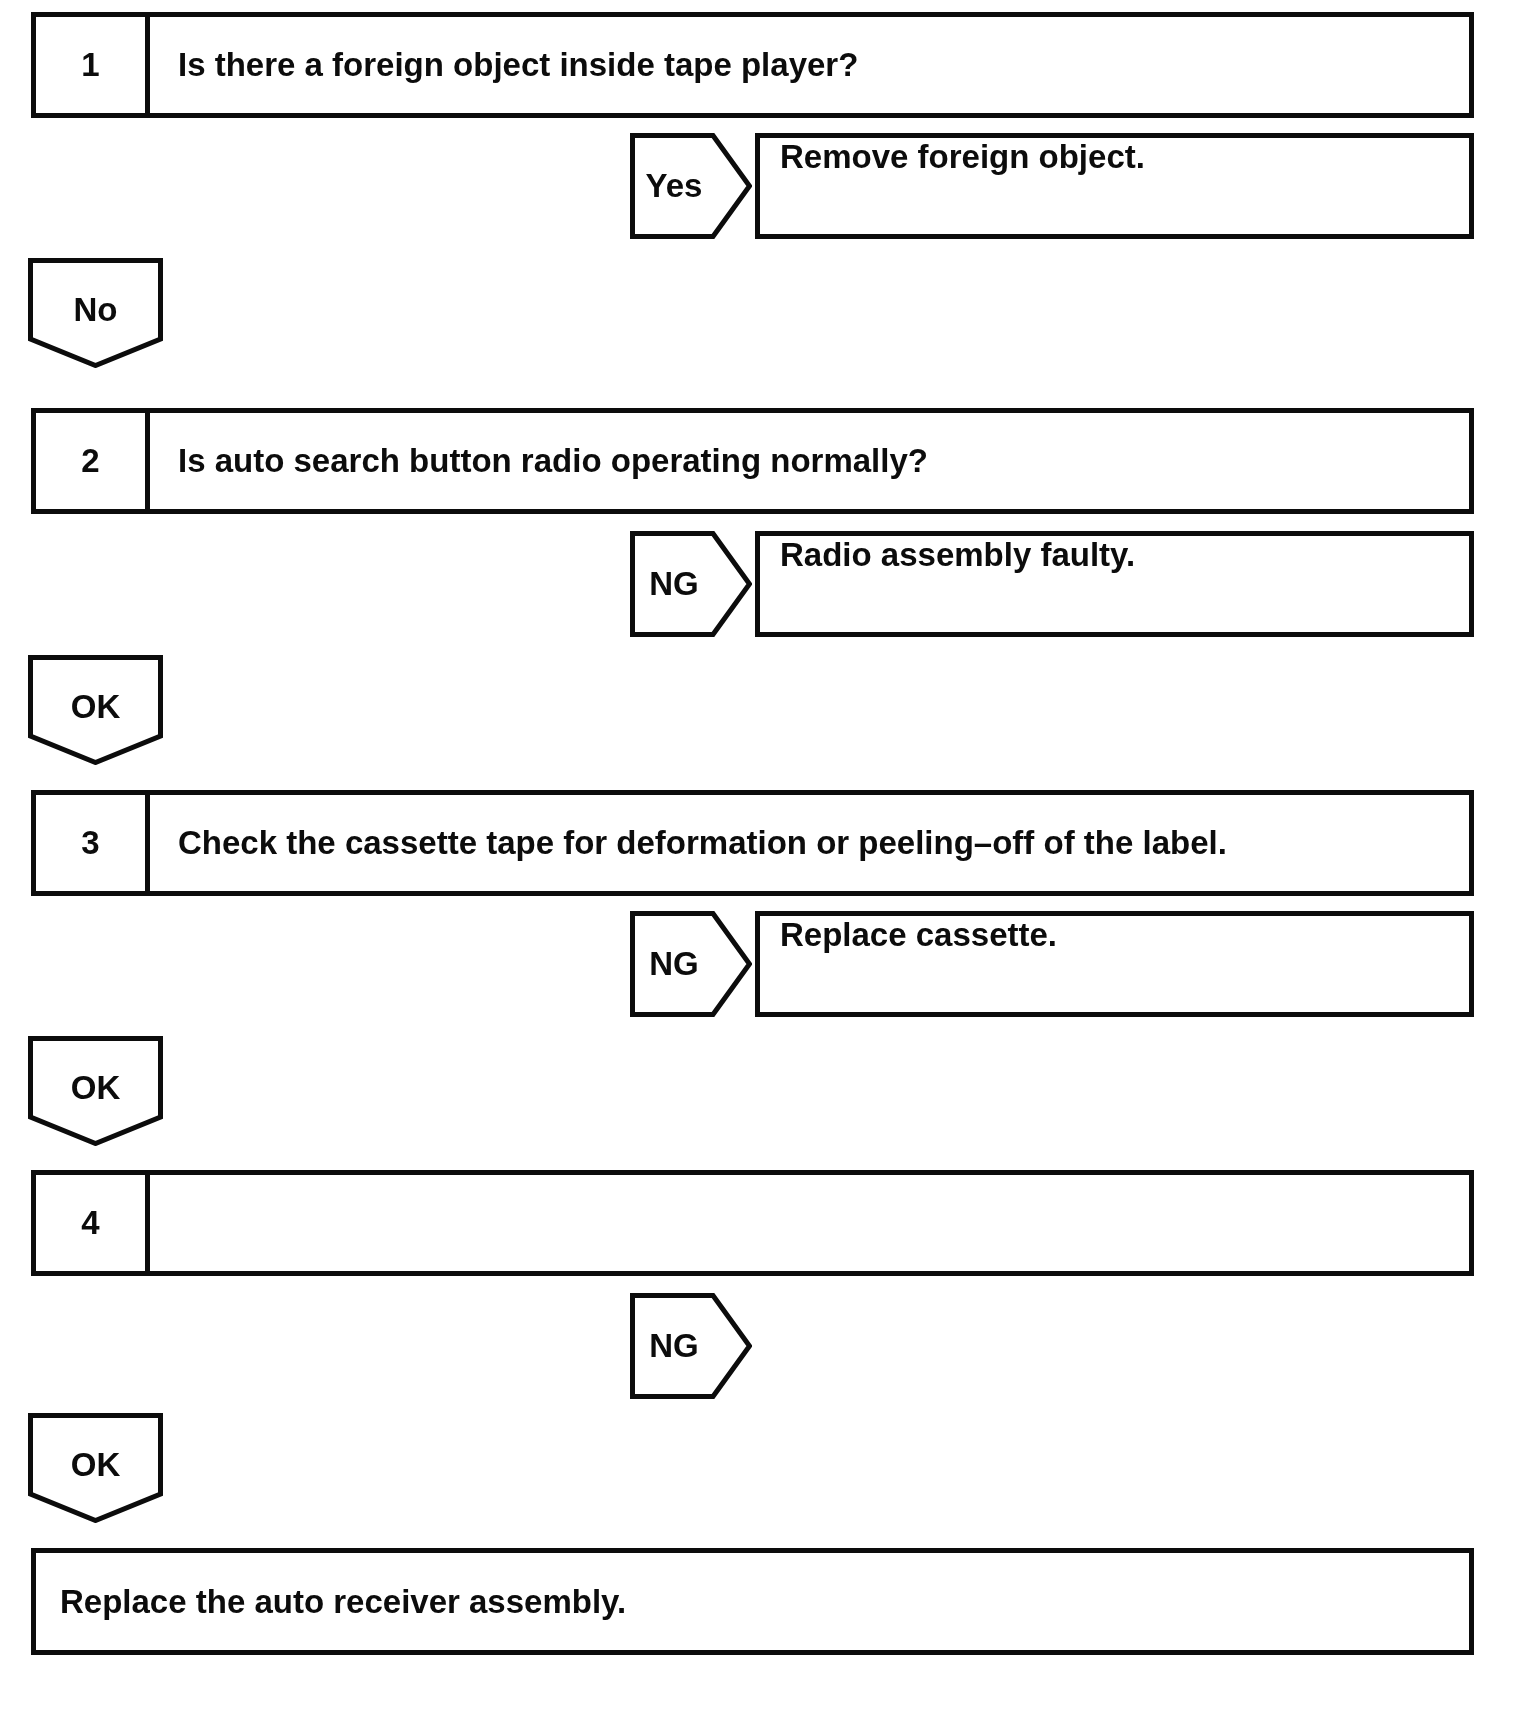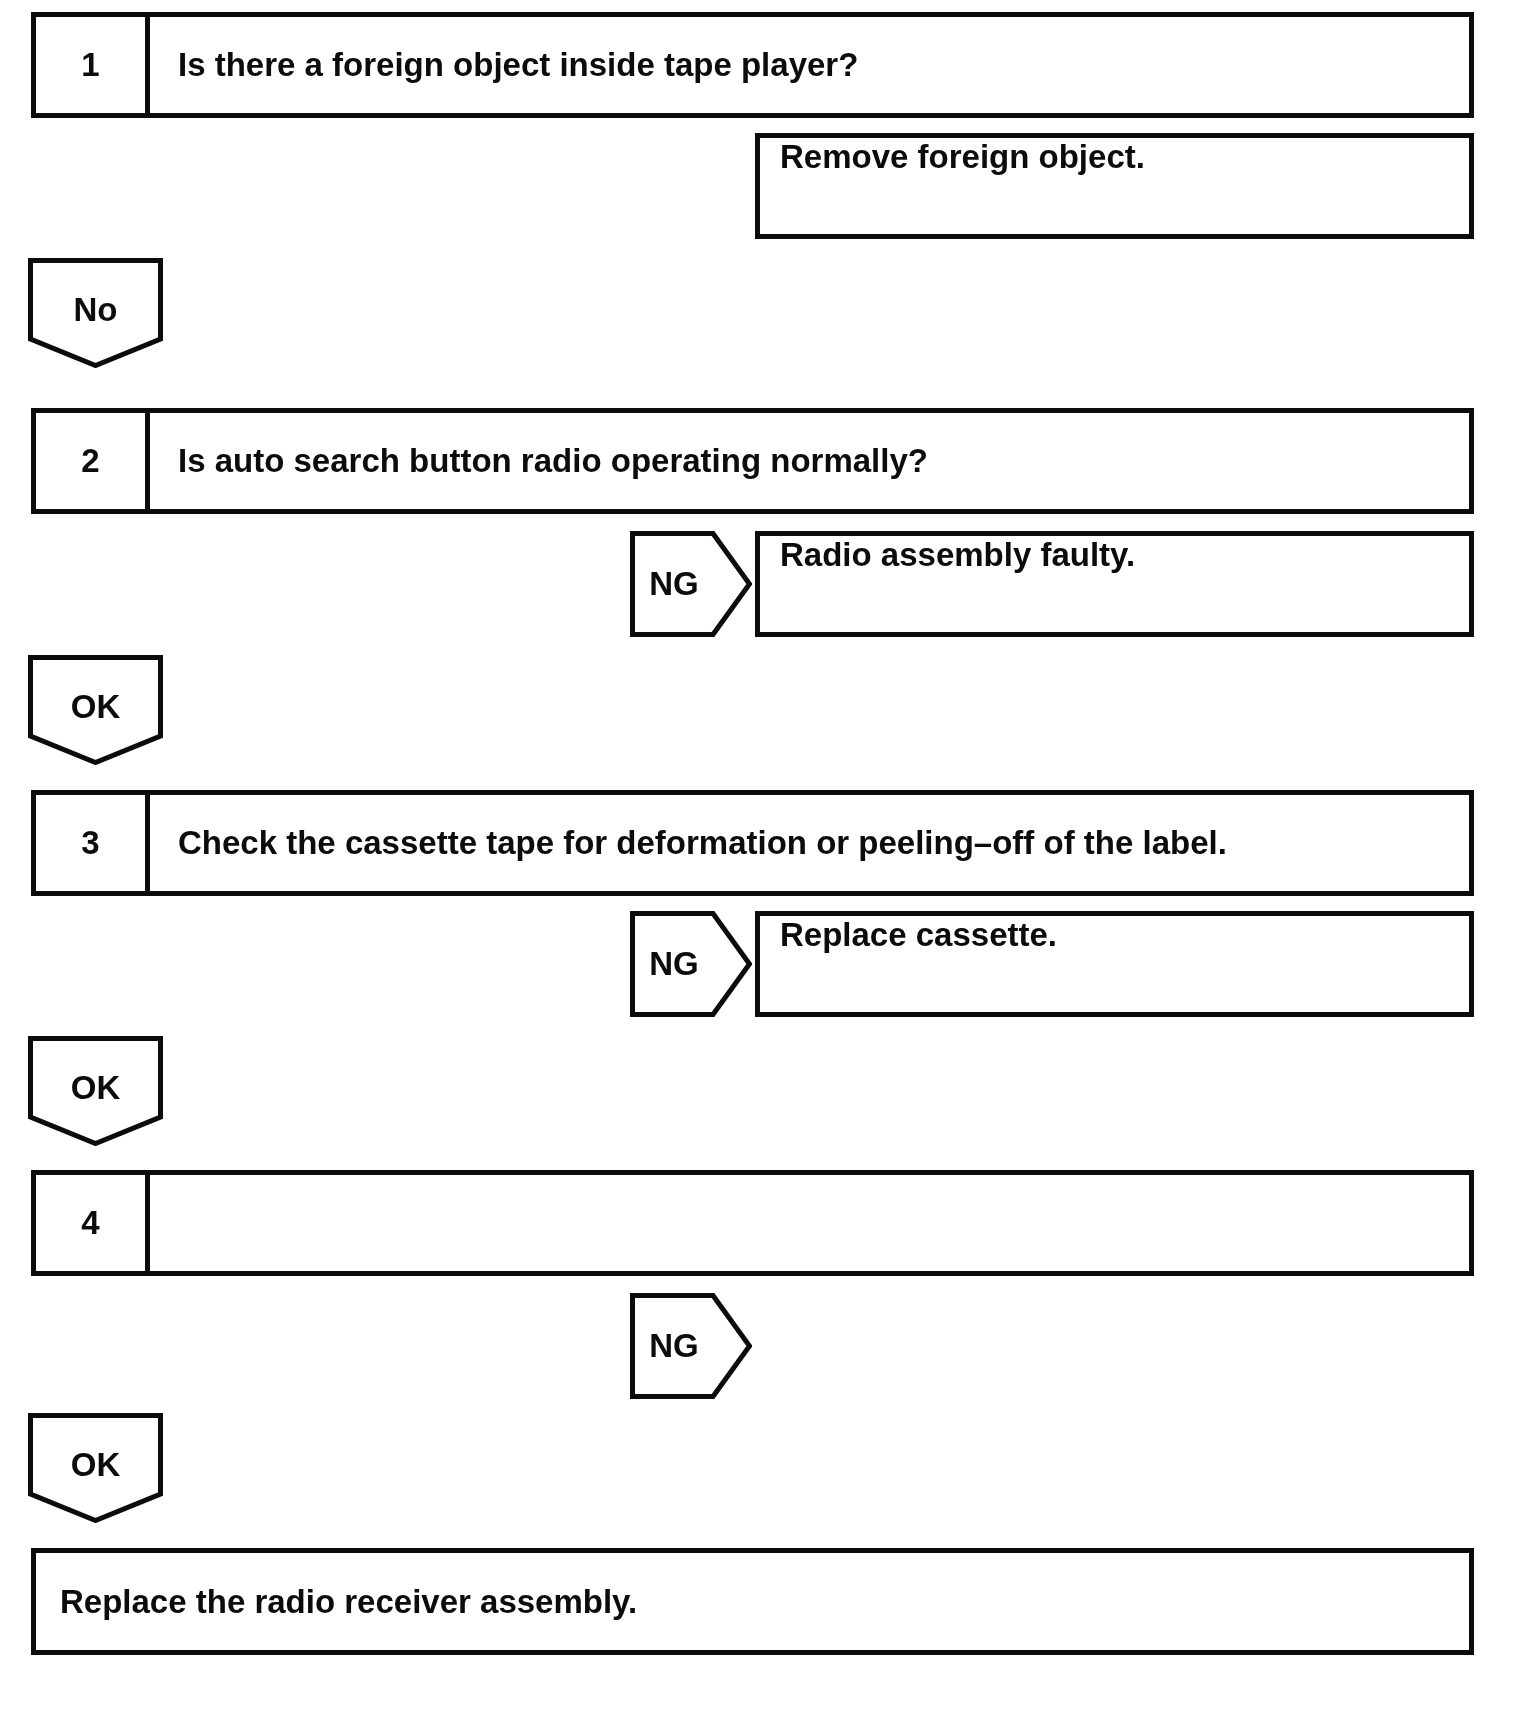--- a/index.html
+++ b/index.html
@@ -119,20 +119,26 @@
 </head>
 <body>
 
 <div class="canvas">
 
   <div class="qbox" style="top:12px">
     <div class="qnum">1</div>
     <div class="qtext">Is there a foreign object inside tape player?</div>
   </div>
 
+  <div class="pent-right" style="top:133px">
+    <svg viewBox="0 0 122 106">
+      <polygon points="2.5,2.5 83,2.5 119.5,53 83,103.5 2.5,103.5" fill="#ffffff" stroke="#0c0c0c" stroke-width="5"></polygon>
+    </svg>
+    <span class="pent-label">Yes</span>
+  </div>
   <div class="rbox" style="top:133px">
     <span>Remove foreign object.</span>
   </div>
 
   <div class="pent-down" style="top:258px">
     <svg viewBox="0 0 135 110">
       <polygon points="2.5,2.5 132.5,2.5 132.5,81 67.5,107.5 2.5,81" fill="#ffffff" stroke="#0c0c0c" stroke-width="5"></polygon>
     </svg>
     <span class="pent-label">No</span>
   </div>
@@ -193,16 +199,16 @@
   </div>
 
   <div class="pent-down" style="top:1413px">
     <svg viewBox="0 0 135 110">
       <polygon points="2.5,2.5 132.5,2.5 132.5,81 67.5,107.5 2.5,81" fill="#ffffff" stroke="#0c0c0c" stroke-width="5"></polygon>
     </svg>
     <span class="pent-label">OK</span>
   </div>
 
   <div class="finalbox">
-    <span>Replace the radio receiver assembly.</span>
+    <span>Replace the auto receiver assembly.</span>
   </div>
 
 </div>
 
 </body></html>

